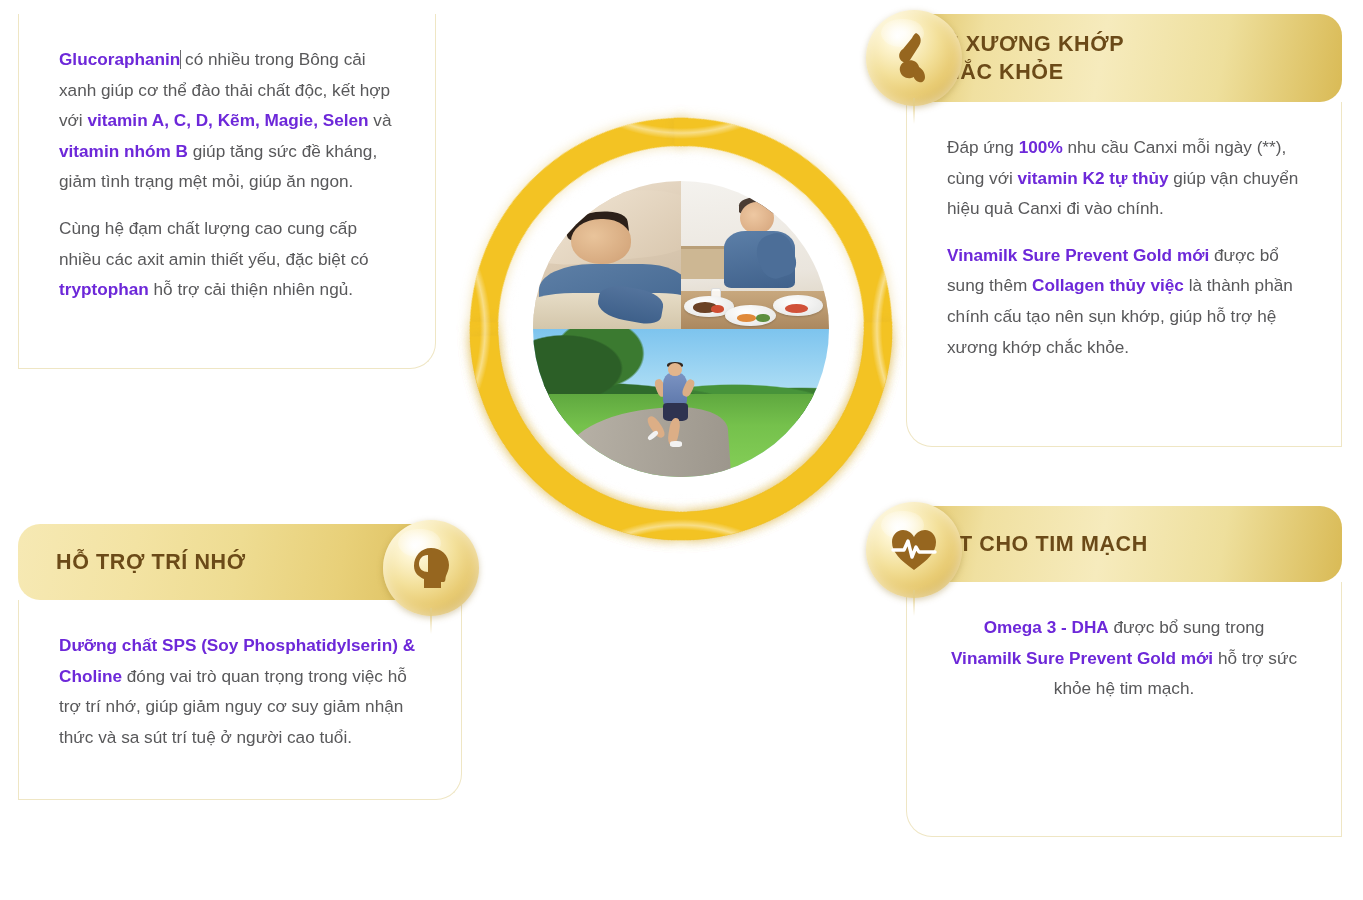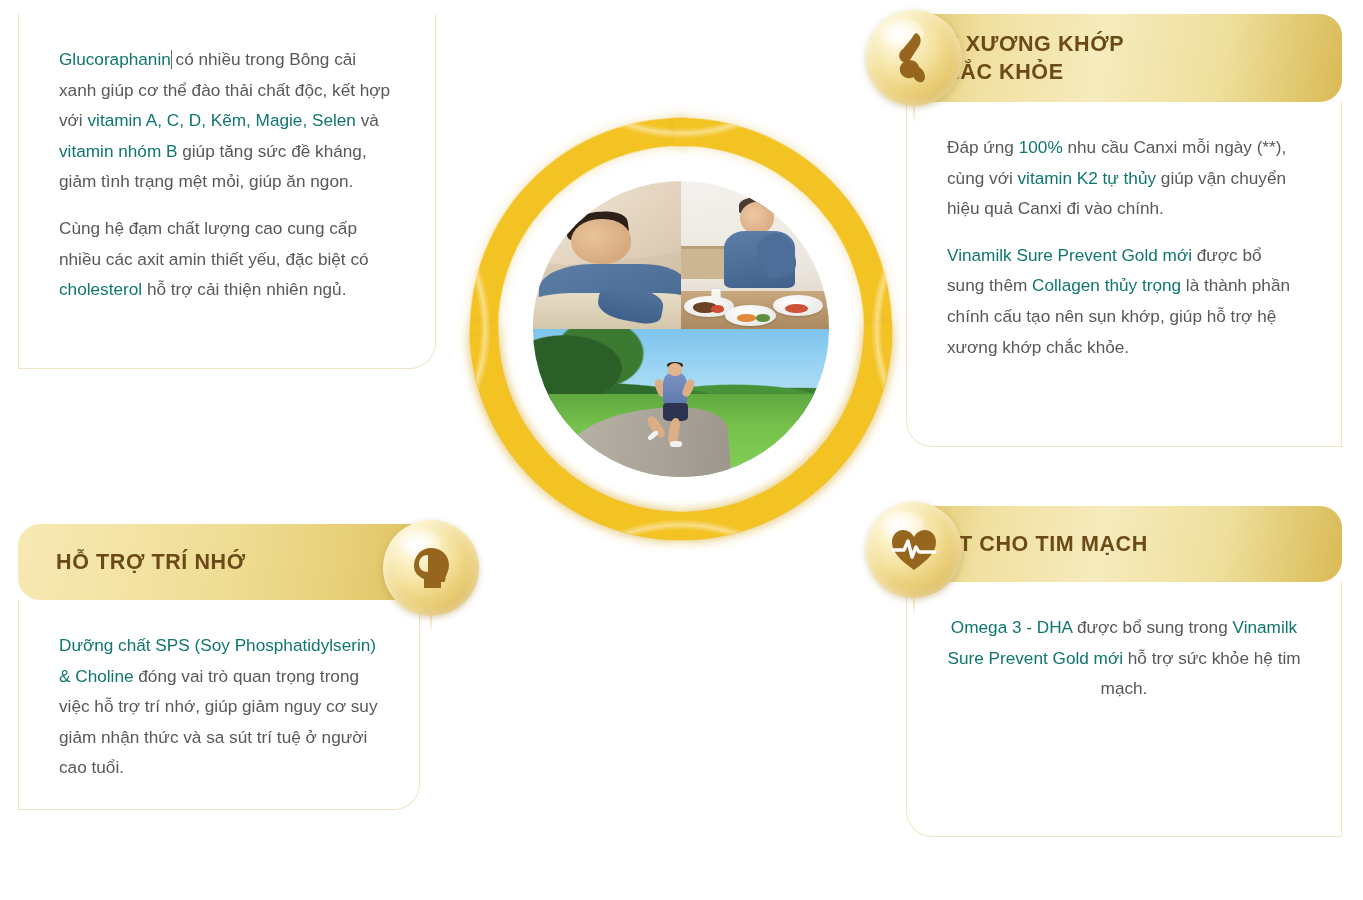--- a/index.html
+++ b/index.html
@@ -100,41 +100,41 @@
   .card.right .card-body { border-bottom-left-radius: 26px; }
   .card.left  .card-body { border-bottom-left-radius: 0; }
 
   .card-body p {
     color: #58585a;
     font-size: 17.2px;
     line-height: 1.78;
     margin-bottom: 16px;
   }
   .card-body p:last-child { margin-bottom: 0; }
-  .card-body b { color: #0f766e; font-weight: normal; }
+  .card-body b { color: #6d28d9; font-weight: bold; }
 
   
   .caret {
     display: inline-block;
     width: 1px; height: 19px;
     background: #6a6a6c;
     vertical-align: -4px;
     margin-right: -1px;
   }
 
   
   #card-immunity  { left: 18px;  top: 14px;  width: 455px; }
   #card-immunity  .card-body { width: 418px; min-height: 355px; }
 
   #card-bone      { left: 872px; top: 14px;  width: 470px; }
   #card-bone      .card-body { margin-left: 34px; width: 436px; min-height: 345px; }
 
   #card-memory    { left: 18px;  top: 524px; width: 455px; }
   #card-memory    .card-head { height: 76px; }
-  #card-memory    .card-body { width: 402px; min-height: 200px; }
+  #card-memory    .card-body { width: 444px; min-height: 200px; }
 
   #card-heart     { left: 872px; top: 506px; width: 470px; text-align: center; }
   #card-heart     .card-head { height: 76px; }
   #card-heart     .card-body { margin-left: 34px; width: 436px; min-height: 255px; }
 
   
   #center-graphic {
     position: absolute;
     left: 470px; top: 118px;
     width: 422px; height: 422px;
@@ -324,21 +324,21 @@
       <div class="ring-sheen"></div>
     </div>
   </div>
 
   <div class="card left" id="card-immunity">
     <div class="card-body">
       <p>
         <b>Glucoraphanin</b><span class="caret"></span><span> có nhiều trong Bông cải xanh giúp cơ thể đào thải chất độc, kết hợp với </span><b>vitamin A, C, D, Kẽm, Magie, Selen</b><span> và </span><b>vitamin nhóm B</b><span> giúp tăng sức đề kháng, giảm tình trạng mệt mỏi, giúp ăn ngon.</span>
       </p>
       <p>
-        <span>Cùng hệ đạm chất lượng cao cung cấp nhiều các axit amin thiết yếu, đặc biệt có </span><b>cholesterol</b><span> hỗ trợ cải thiện nhiên ngủ.</span>
+        <span>Cùng hệ đạm chất lượng cao cung cấp nhiều các axit amin thiết yếu, đặc biệt có </span><b>tryptophan</b><span> hỗ trợ cải thiện nhiên ngủ.</span>
       </p>
     </div>
   </div>
 
   <div class="card right" id="card-bone">
     <div class="card-head">
       <div class="head-plate"></div>
       <div class="head-title">HỆ XƯƠNG KHỚP
 CHẮC KHỎE</div>
       <div class="badge">
@@ -350,21 +350,21 @@
             <path d="M20 33 C26 34 31 39 31 45 C31 49 28 51 25 50 C21 49 19 45 19 41 Z"></path>
           </g>
         </svg>
       </div>
     </div>
     <div class="card-body">
       <p>
         <span>Đáp ứng </span><b>100%</b><span> nhu cầu Canxi mỗi ngày (**), cùng với </span><b>vitamin K2 tự thủy</b><span> giúp vận chuyển hiệu quả Canxi đi vào chính.</span>
       </p>
       <p>
-        <b>Vinamilk Sure Prevent Gold mới</b><span> được bổ sung thêm </span><b>Collagen thủy trọng</b><span> là thành phần chính cấu tạo nên sụn khớp, giúp hỗ trợ hệ xương khớp chắc khỏe.</span>
+        <b>Vinamilk Sure Prevent Gold mới</b><span> được bổ sung thêm </span><b>Collagen thủy việc</b><span> là thành phần chính cấu tạo nên sụn khớp, giúp hỗ trợ hệ xương khớp chắc khỏe.</span>
       </p>
     </div>
   </div>
 
   <div class="card left" id="card-memory">
     <div class="card-head">
       <div class="head-plate"></div>
       <div class="head-title">HỖ TRỢ TRÍ NHỚ</div>
       <div class="badge">
         <div class="badge-stem"></div>

